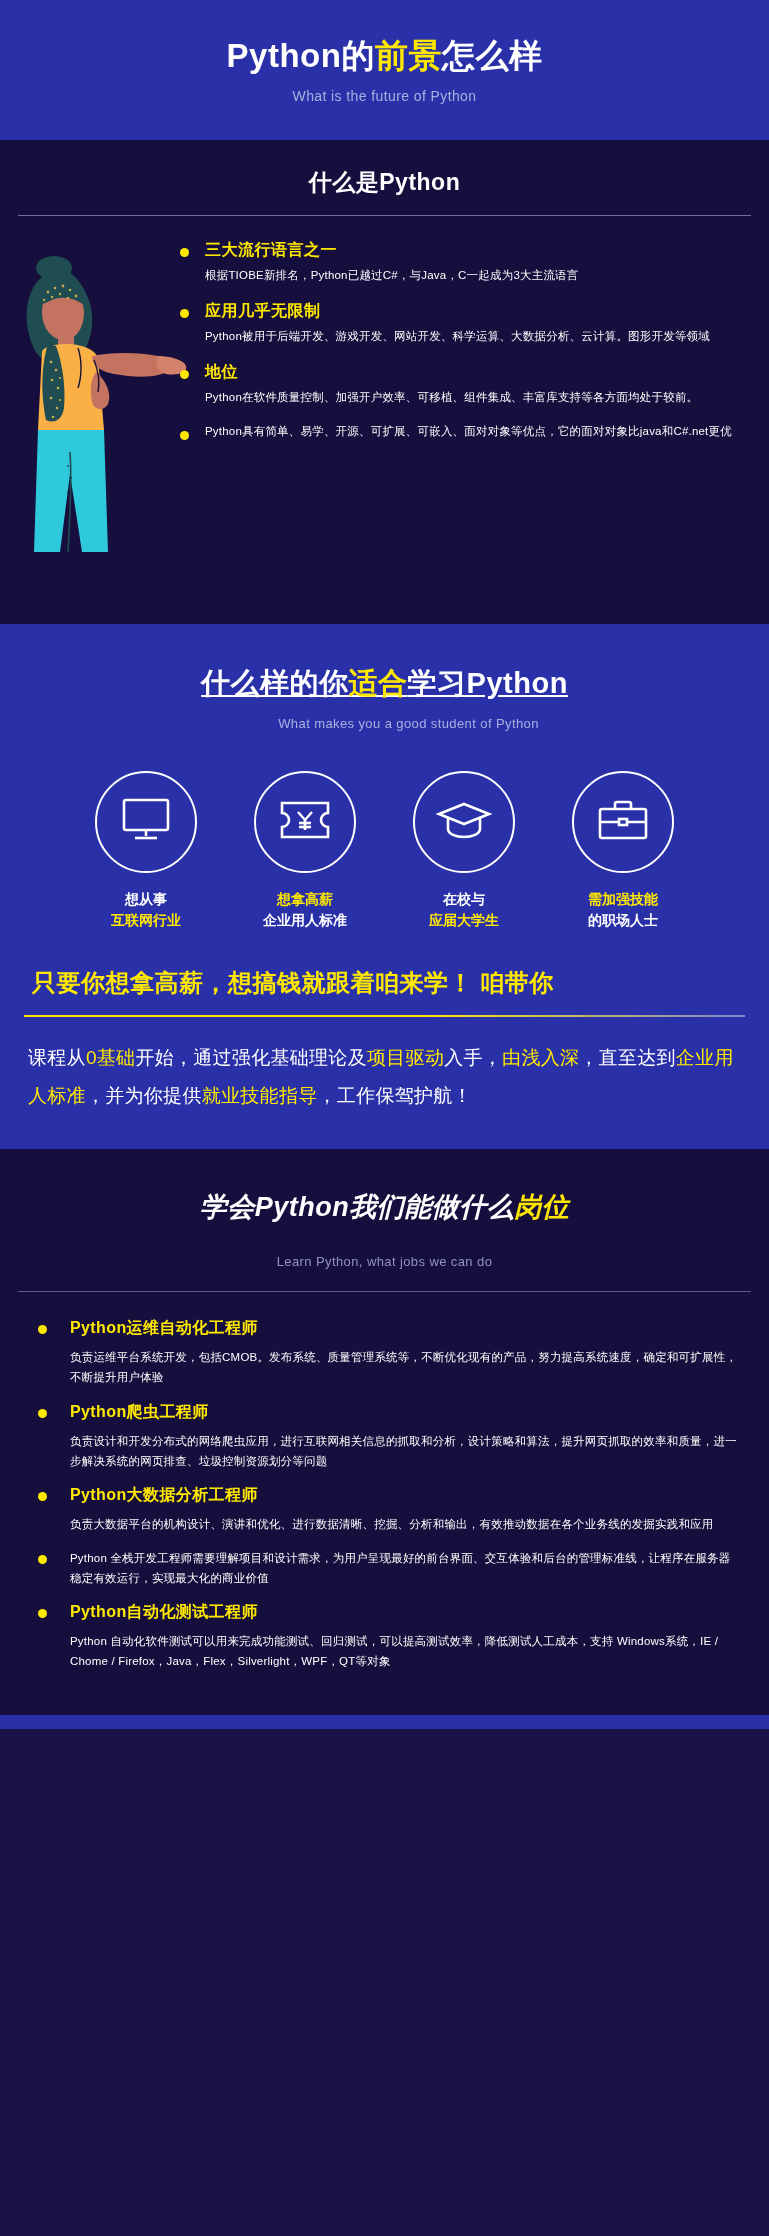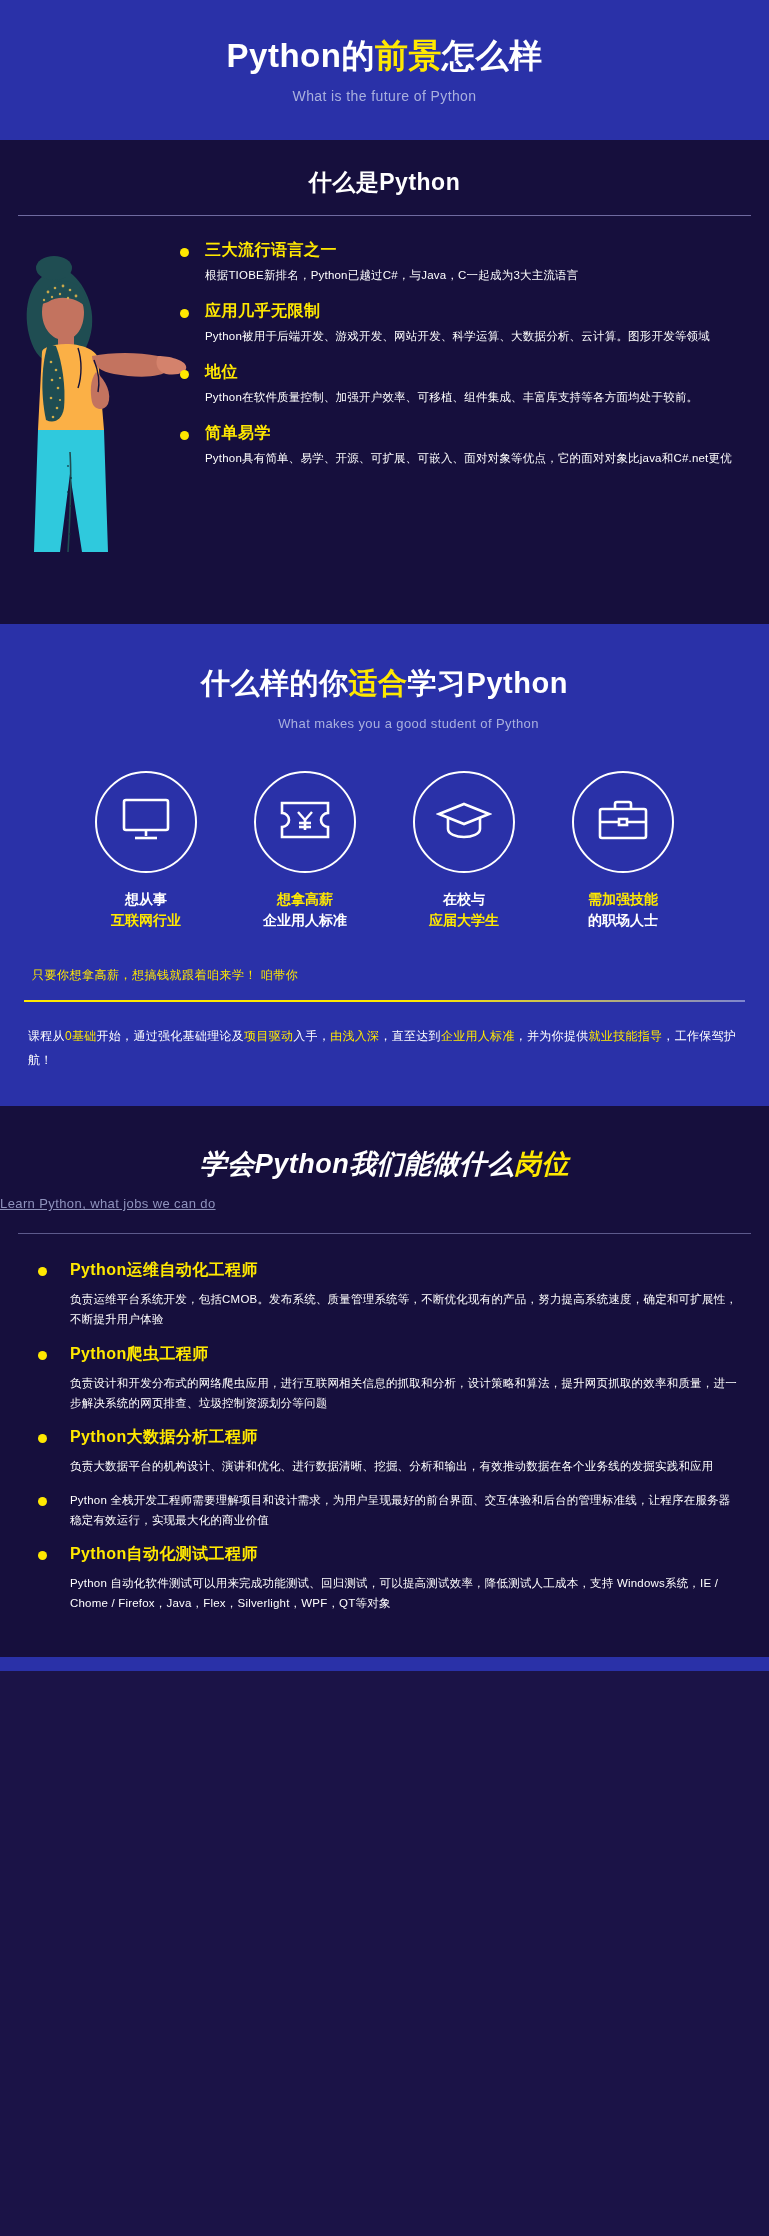--- a/index.html
+++ b/index.html
@@ -99,20 +99,21 @@
   .blue{
     background:#2a31a8;
     padding:40px 0 34px;
   }
   .blue h2{
     margin:0;
     text-align:center;
     font-size:29px;
     font-weight:bold;
     letter-spacing:.5px;
+    text-decoration:underline;
   }
   .blue .sub{
     text-align:center;
     font-size:13px;
     color:#a9b0de;
     margin-top:12px;
     letter-spacing:.4px;
     padding-left:48px;
   }
 
@@ -135,56 +136,55 @@
     font-size:14px;
     line-height:1.5;
     font-weight:bold;
   }
   .cap .l1{display:block;}
   .cap .l2{display:block;}
 
   .slogan{
     margin:36px 24px 0;
     text-align:left;
-    font-size:12px;
-    font-weight:normal;
+    font-size:24px;
+    font-weight:bold;
     color:#ffe800;
     letter-spacing:.5px;
     padding-left:8px;
   }
   .slogan-rule{
     height:2px;
     margin:16px 24px 0;
     background:linear-gradient(to right,#ffe800 0%,#ffe800 55%,#7f86cf 100%);
   }
   .para{
     margin:22px 28px 0;
-    font-size:12px;
+    font-size:19px;
     line-height:2;
     letter-spacing:.3px;
   }
 
   
   .dark2{background:#160f3d;padding-bottom:30px;}
   .dark2 h2{
     margin:0;
     text-align:center;
     font-size:27px;
     font-weight:bold;
     padding:40px 0 0;
     letter-spacing:.5px;
     font-style:italic;
   }
   .dark2 .sub{
-    text-align:left;
+    text-align:center;
     font-size:13px;
     color:#8f93bd;
-    margin-top:14px;
+    margin-top:29px;
     letter-spacing:.4px;
-    text-decoration:underline;
   }
   .rule2{
     height:1px;
     background:#5d5a8c;
     margin:22px 18px 0;
   }
   .jobs{padding:26px 30px 0 30px;}
   .job{margin-bottom:14px;position:relative;padding-left:40px;}
   .job .dot{
     position:absolute;
@@ -299,21 +299,20 @@
           <h3>应用几乎无限制</h3>
           <p>Python被用于后端开发、游戏开发、网站开发、科学运算、大数据分析、云计算。图形开发等领域</p>
         </div>
         <div class="blk">
           <span class="dot"></span>
           <h3>地位</h3>
           <p>Python在软件质量控制、加强开户效率、可移植、组件集成、丰富库支持等各方面均处于较前。</p>
         </div>
         <div class="blk">
           <span class="dot"></span>
-          <h3>简单易学</h3>
           <p>Python具有简单、易学、开源、可扩展、可嵌入、面对对象等优点，它的面对对象比java和C#.net更优</p>
         </div>
       </div>
     </div>
   </section>
 
   <section class="blue">
     <h2>
       <span>什么样的你</span><span class="yellow">适合</span><span>学习Python</span>
     </h2>

